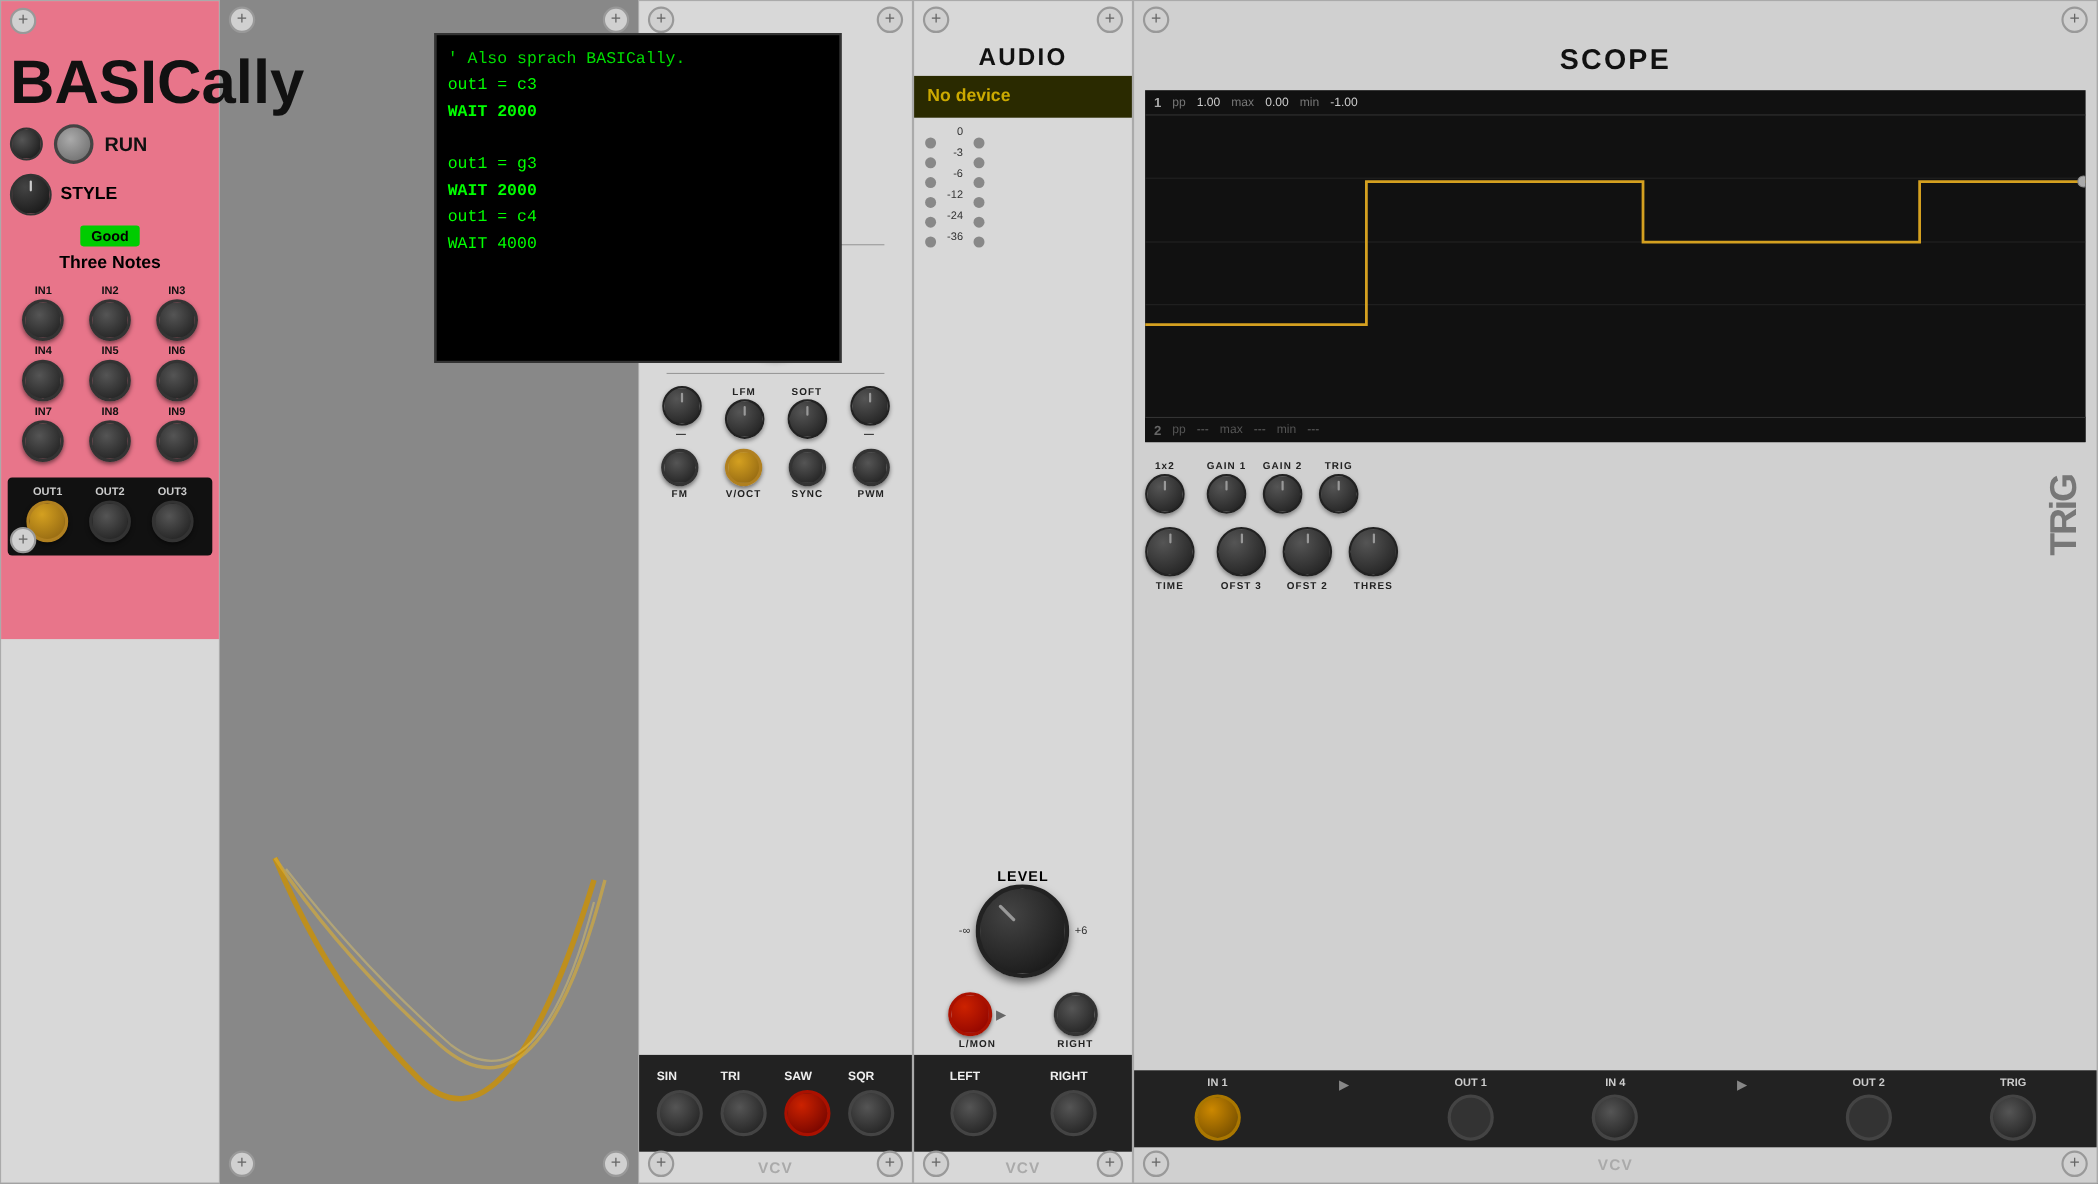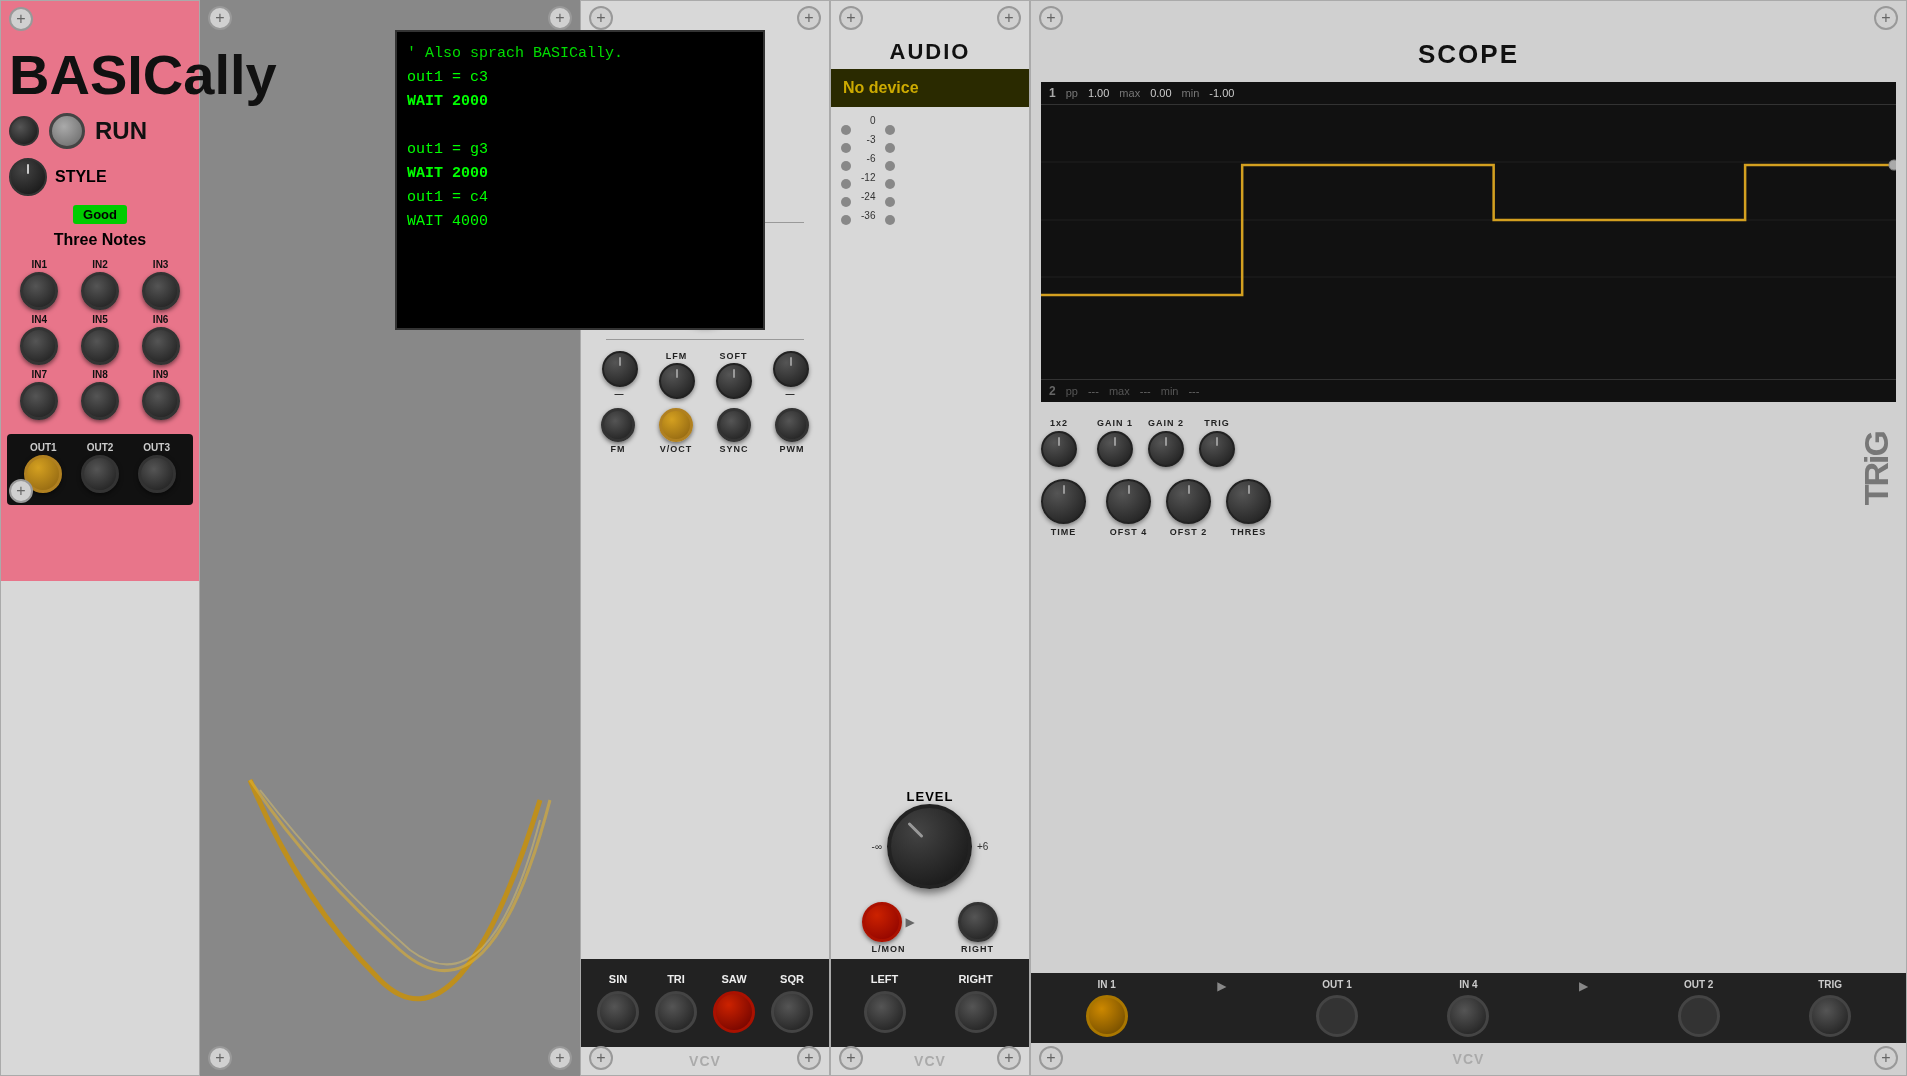--- a/index.html
+++ b/index.html
@@ -68,21 +68,21 @@
       width: 36px;
       height: 36px;
       border-radius: 50%;
       background: radial-gradient(circle at 40% 35%, #aaa, #666);
       border: 3px solid #444;
       display: inline-block;
     }
 
     .run-label {
       font-weight: bold;
-      font-size: 24px;
+      font-size: 18px;
       color: #111;
       text-align: center;
     }
 
     .style-row {
       display: flex;
       align-items: center;
       padding: 4px 8px;
       gap: 8px;
     }
@@ -356,21 +356,21 @@
       display: flex;
       justify-content: space-around;
       align-items: center;
       padding: 14px 8px;
       margin-top: auto;
     }
 
     .wave-col {
       display: flex;
       flex-direction: column;
-      align-items: center;
+      align-items: flex-start;
       gap: 6px;
     }
 
     .wave-label {
       color: #eee;
       font-size: 11px;
       font-weight: bold;
     }
 
     .wave-jack {
@@ -965,21 +965,21 @@
 
   <div style="display:flex; width:100%; padding:4px 10px; align-items:flex-start; gap:15px;">
 
     <div class="scope-knob-col" style="margin-right:5px;">
       <div class="small-knob" style="width:45px;height:45px;"></div>
       <span class="scope-small-label">TIME</span>
     </div>
 
     <div class="scope-knob-col">
       <div class="small-knob" style="width:45px;height:45px;"></div>
-      <span class="scope-small-label">OFST 4</span>
+      <span class="scope-small-label">OFST 3</span>
     </div>
 
     <div class="scope-knob-col">
       <div class="small-knob" style="width:45px;height:45px;"></div>
       <span class="scope-small-label">OFST 2</span>
     </div>
 
     <div class="scope-knob-col">
       <div class="small-knob" style="width:45px;height:45px;"></div>
       <span class="scope-small-label">THRES</span>

